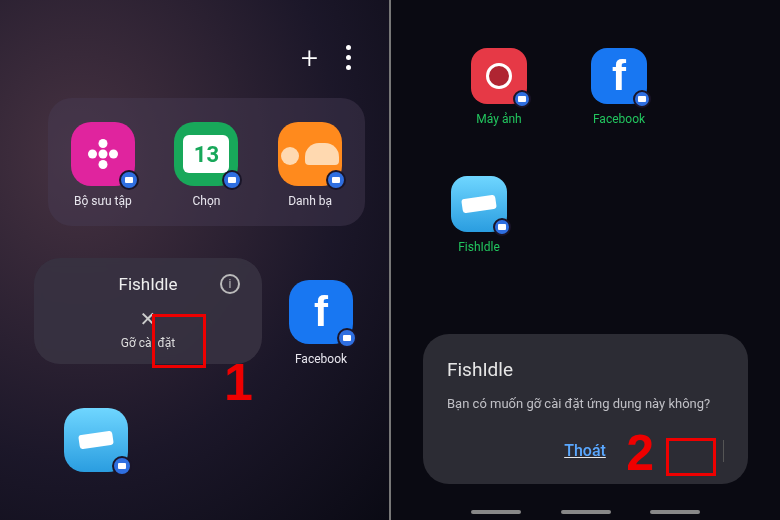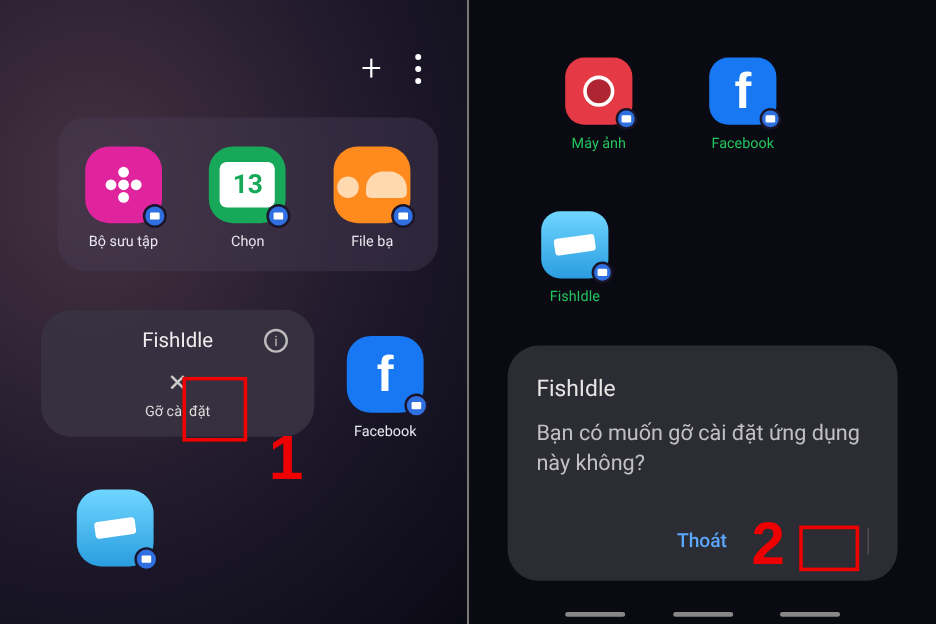--- a/index.html
+++ b/index.html
@@ -189,22 +189,22 @@
 
   .dialog{
     position:absolute;
     left:32px;right:32px;bottom:36px;
     background:#2c2c34;
     border-radius:26px;
     padding:24px 24px 18px;
     color:#e6e6e6;
   }
   .dialog-title{ font-size:19px; margin-bottom:14px; }
-  .dialog-msg{ font-size:18px; color:#c0c0c6; margin-bottom:36px; line-height:1.4;}
-  .dialog-btns{ display:flex; align-items:center; }
+  .dialog-msg{ font-size:13px; color:#c0c0c6; margin-bottom:22px; line-height:1.4;}
+  .dialog-btns{ display:flex; align-items:center;text-decoration:underline; }
   .dialog-btn{ flex:1; text-align:center; color:#5aa8ff; font-size:16px; font-weight:500; padding:6px;}
   .dialog-sep{ width:1px;height:22px;background:#555; }
 
   .redbox2{
     position:absolute;
     right:64px;bottom:44px;
     width:50px;height:38px;
     border:3px solid #e00;
   }
   .rednum2{
@@ -253,21 +253,21 @@
         <span class="app-badge"></span>
       </div>
       <span class="app-label">Chọn</span>
     </div>
     <div class="app">
       <div class="app-icon ic-contacts">
         <div class="head"></div>
           <div class="body"></div>
         <span class="app-badge"></span>
       </div>
-      <span class="app-label">File bạ</span>
+      <span class="app-label">Danh bạ</span>
     </div>
   </div>
 
   <div class="fb-solo app">
     <div class="app-icon ic-facebook">f
       <span class="app-badge"></span>
     </div>
     <span class="app-label">Facebook</span>
   </div>
 

